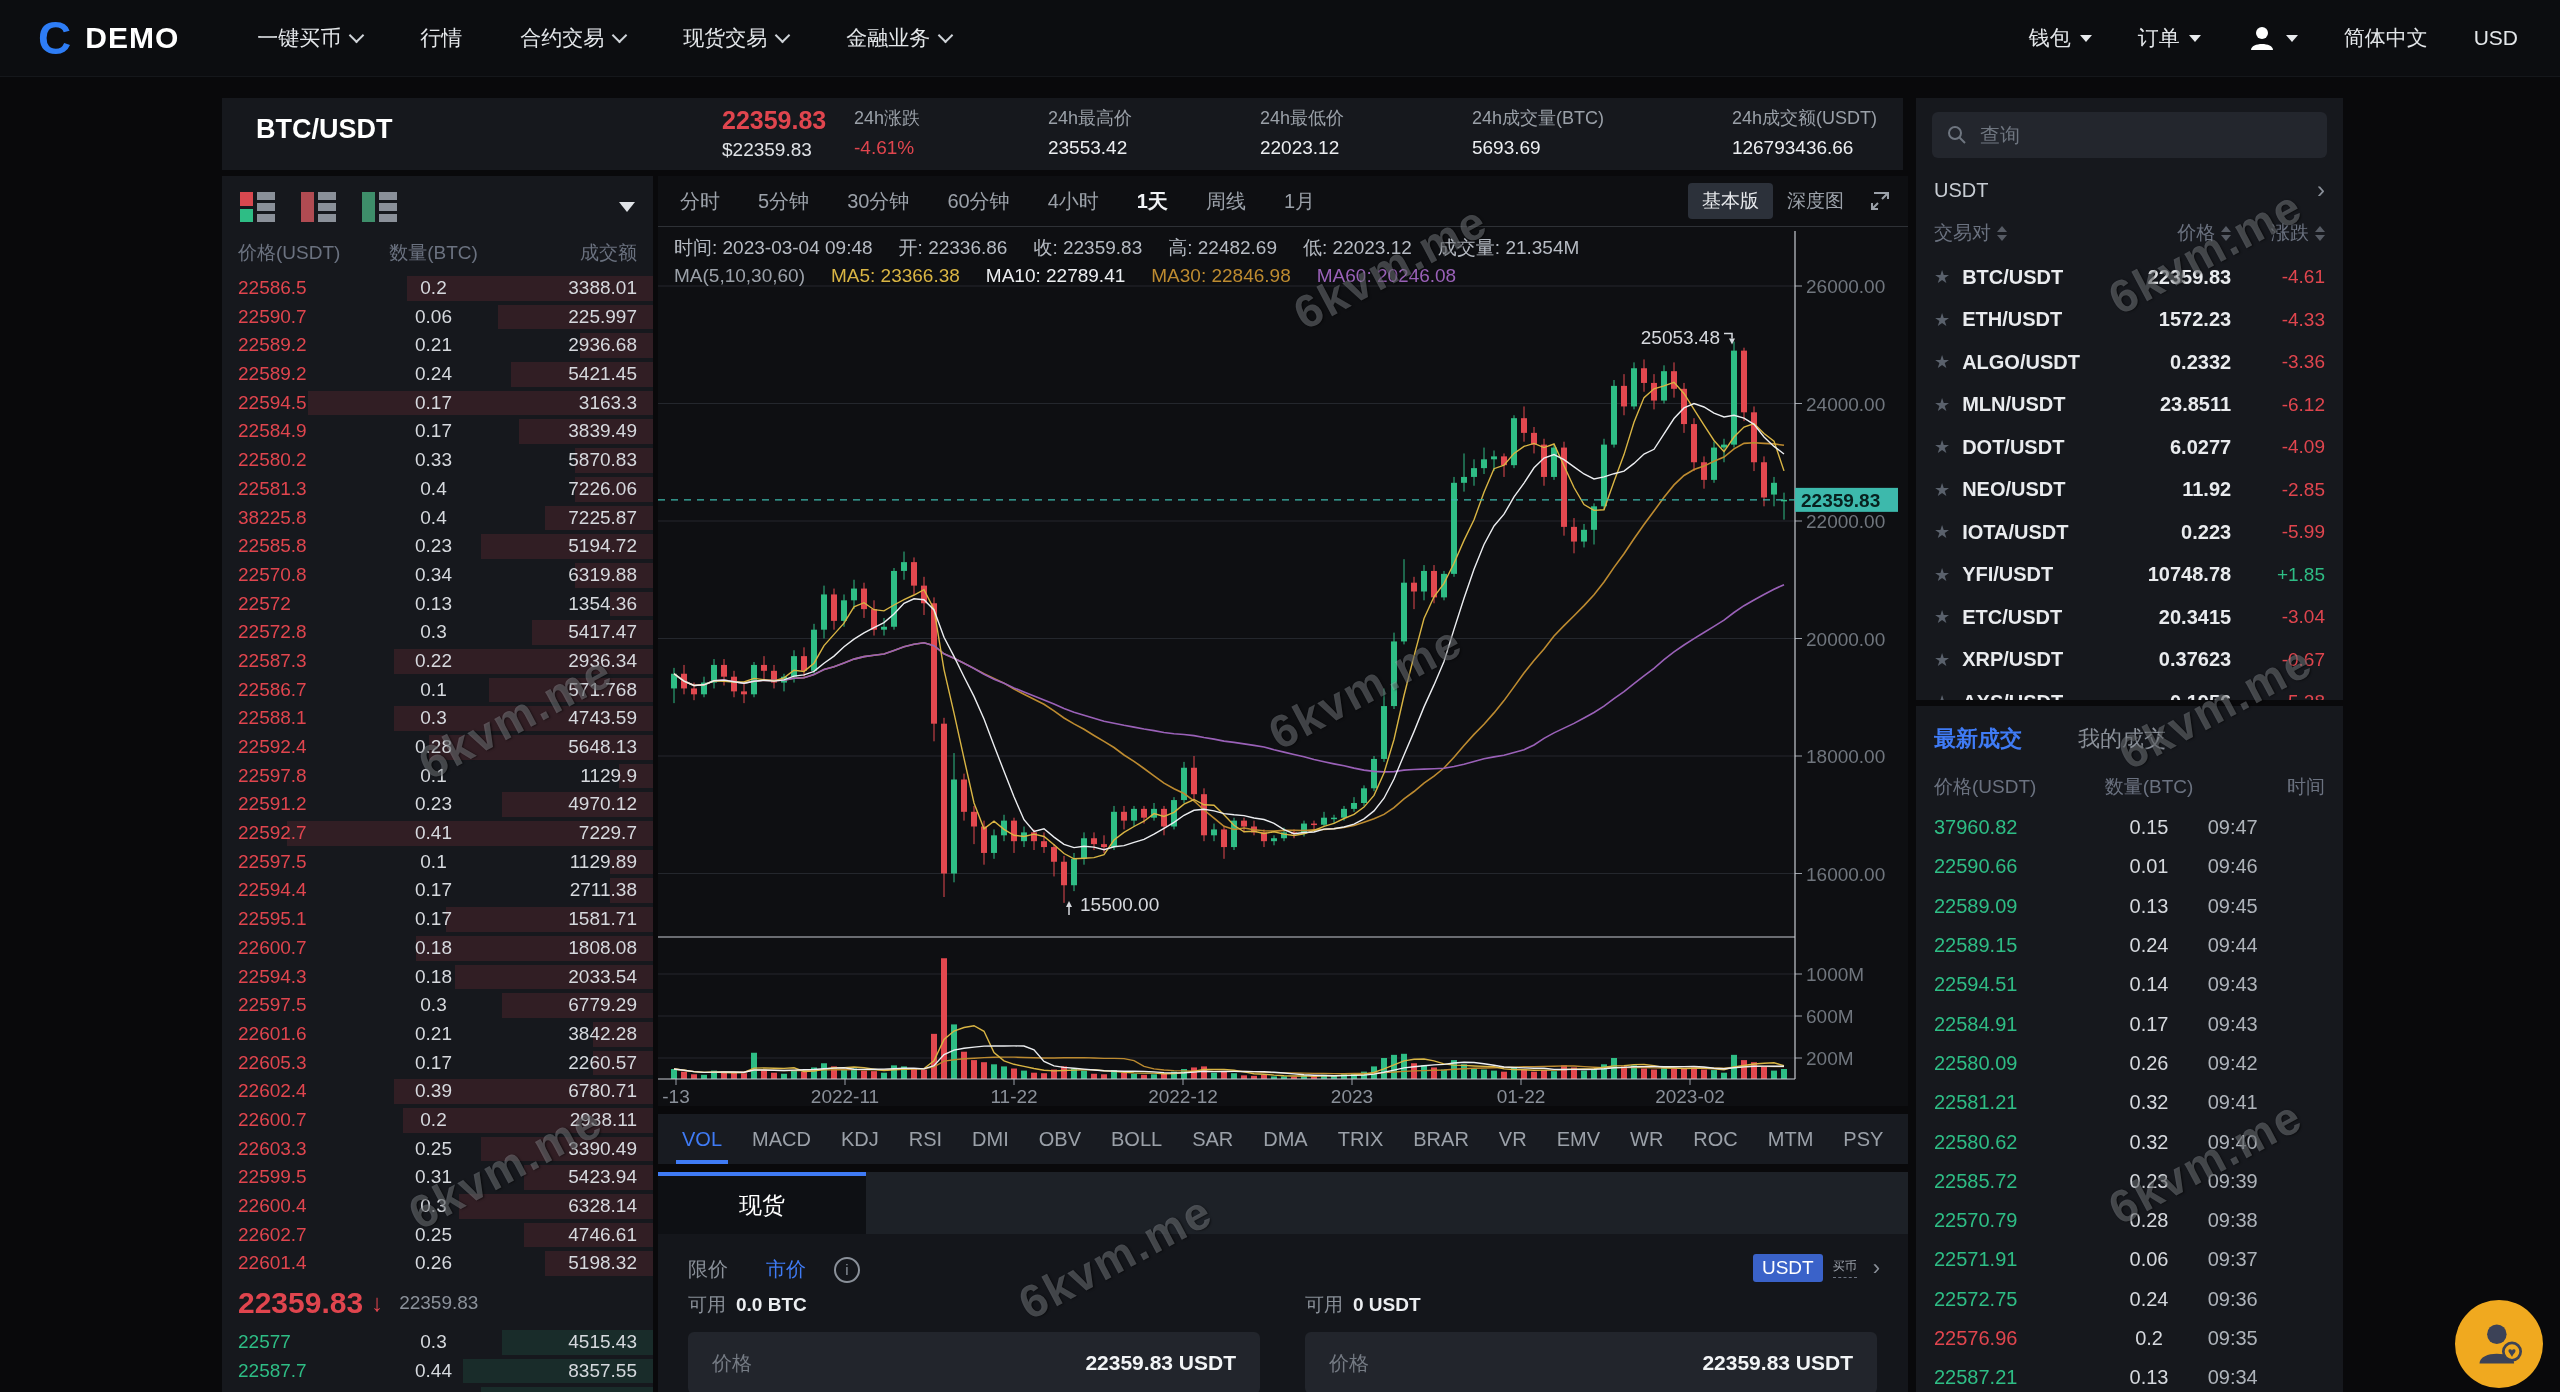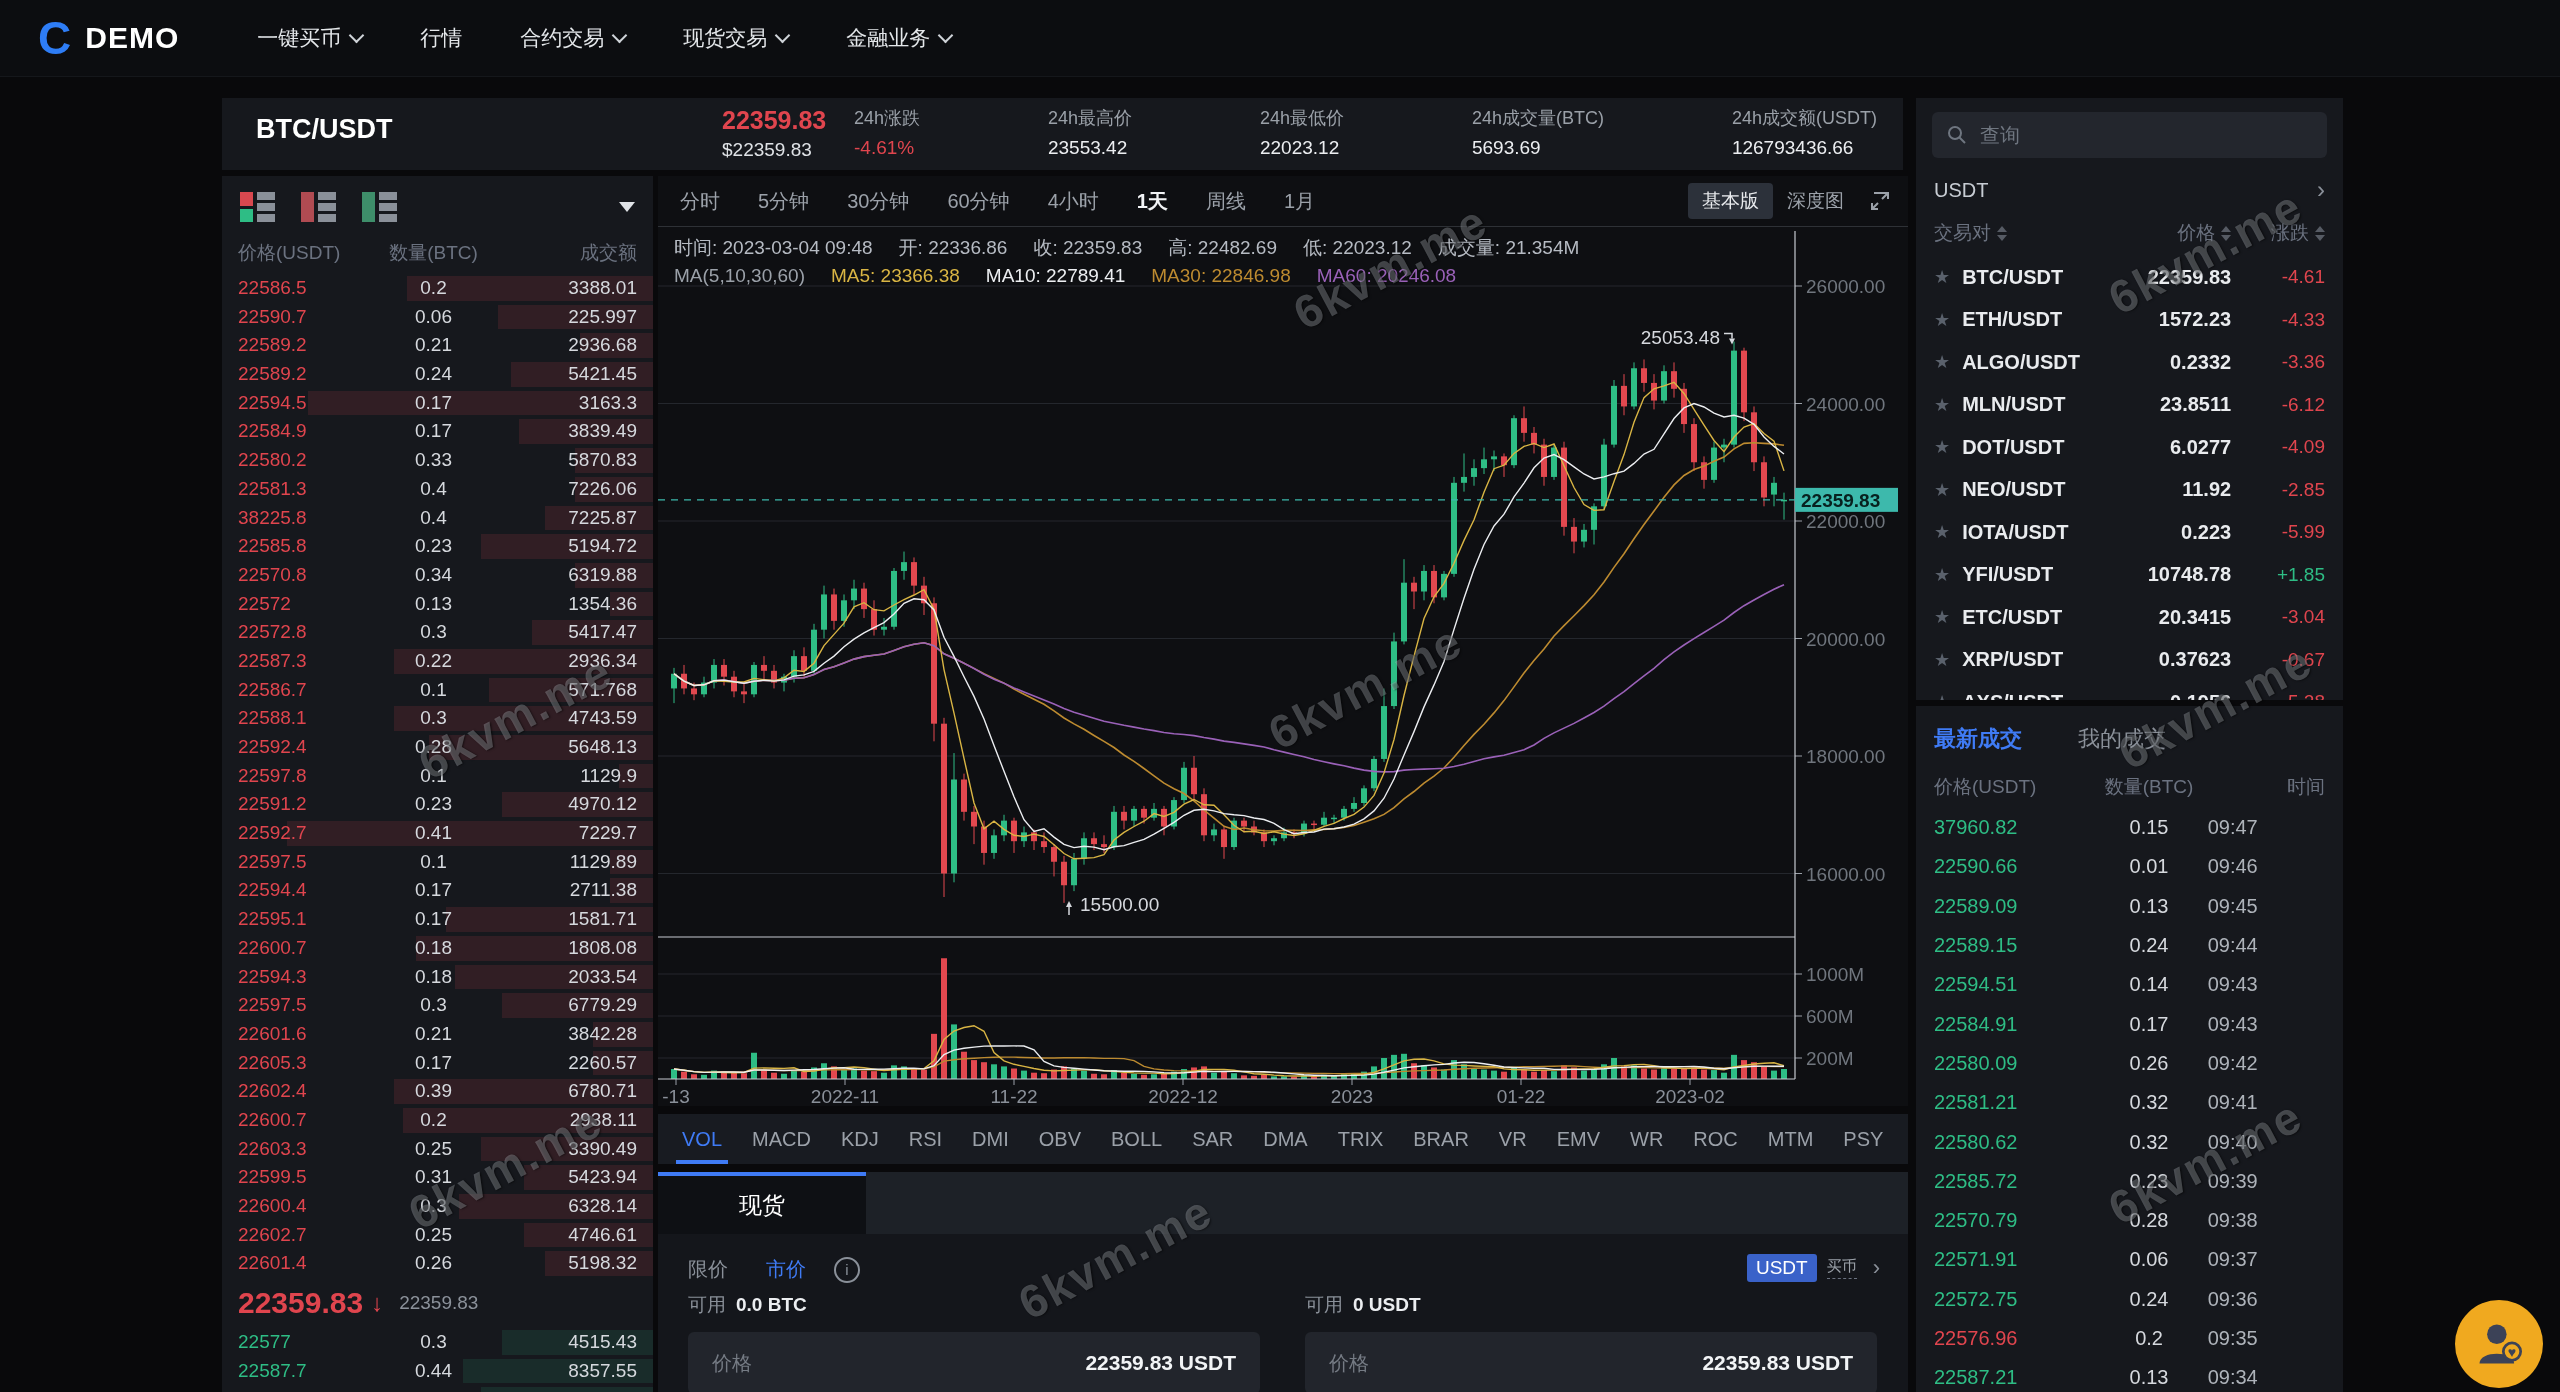--- a/index.html
+++ b/index.html
@@ -85,21 +85,21 @@
   #tp-tab{position:absolute;left:0;top:0;width:208px;height:62px;background:#0e1014;border-top:4px solid #3f7bf5;
     box-sizing:border-box;display:flex;align-items:center;justify-content:center;font-size:23px;color:#fff;cursor:pointer}
   #tp-tabstrip{position:absolute;left:208px;right:0;top:0;height:62px;background:#1d2127}
   #tp-types{position:absolute;left:30px;top:84px;display:flex;align-items:center}
   #tp-limit{font-size:20px;color:#8a9099;cursor:pointer}
   #tp-market{font-size:20px;color:#3f7bf5;margin-left:38px;cursor:pointer}
   .info-i{width:22px;height:22px;border:2px solid #8a9099;border-radius:50%;color:#8a9099;font-size:15px;
     display:inline-flex;align-items:center;justify-content:center;margin-left:28px;cursor:pointer}
   #tp-right{position:absolute;right:28px;top:82px;display:flex;align-items:center}
   #tp-usdt-tag{background:#3a62c9;color:#fff;font-size:19px;padding:3px 9px;border-radius:3px;cursor:pointer}
-  #tp-buy{font-size:15px;color:#9ba1a9;margin-left:10px;border-bottom:1px dashed #6b7280;padding-bottom:2px;cursor:pointer}
+  #tp-buy{font-size:12px;color:#9ba1a9;margin-left:10px;border-bottom:1px dashed #6b7280;padding-bottom:2px;cursor:pointer}
   #tp-arrow{color:#8a9099;font-size:22px;margin-left:16px;cursor:pointer}
   .tp-col{position:absolute;top:120px;width:572px}
   #tp-col-left{left:30px}#tp-col-right{left:647px}
   .tp-avail{font-size:19px;color:#8a9099}
   .tp-avail b{color:#eceef1;font-weight:700;margin-left:10px}
   .tp-input{margin-top:14px;height:62px;background:#22252c;border-radius:6px;display:flex;align-items:center;
     padding:0 24px;cursor:text}
   .tp-input .lbl{font-size:20px;color:#757b84}
   .tp-input .val{margin-left:auto;font-size:21px;font-weight:600;color:#f2f4f6}
 
@@ -167,20 +167,43 @@
       </div>
       <div class="nav-item">
         <span>现货交易</span>
         <i class="chev"></i>
       </div>
       <div class="nav-item">
         <span>金融业务</span>
         <i class="chev"></i>
       </div>
     </div>
+  <div id="nav-right">
+    <div class="nav-item">
+      <span>钱包</span>
+        <i class="caret"></i>
+    </div>
+    <div class="nav-item">
+      <span>订单</span>
+        <i class="caret"></i>
+    </div>
+    <div class="nav-item">
+      <svg width="30" height="30" viewBox="0 0 30 30">
+        <circle cx="15" cy="10" r="6" fill="#fff"></circle>
+          <path d="M4 27c0-8 22-8 22 0z" fill="#fff"></path>
+      </svg>
+        <i class="caret"></i>
+    </div>
+    <div class="nav-item">
+      <span>简体中文</span>
+    </div>
+    <div class="nav-item">
+      <span>USD</span>
+    </div>
+  </div>
 </nav>
 
 <div class="panel" id="header-panel">
   <div id="header-pair">BTC/USDT</div>
   <div id="header-price-block">
     <div id="header-price">22359.83</div>
     <div id="header-usd">$22359.83</div>
   </div>
   <div id="header-stats">
       <div class="stat">

